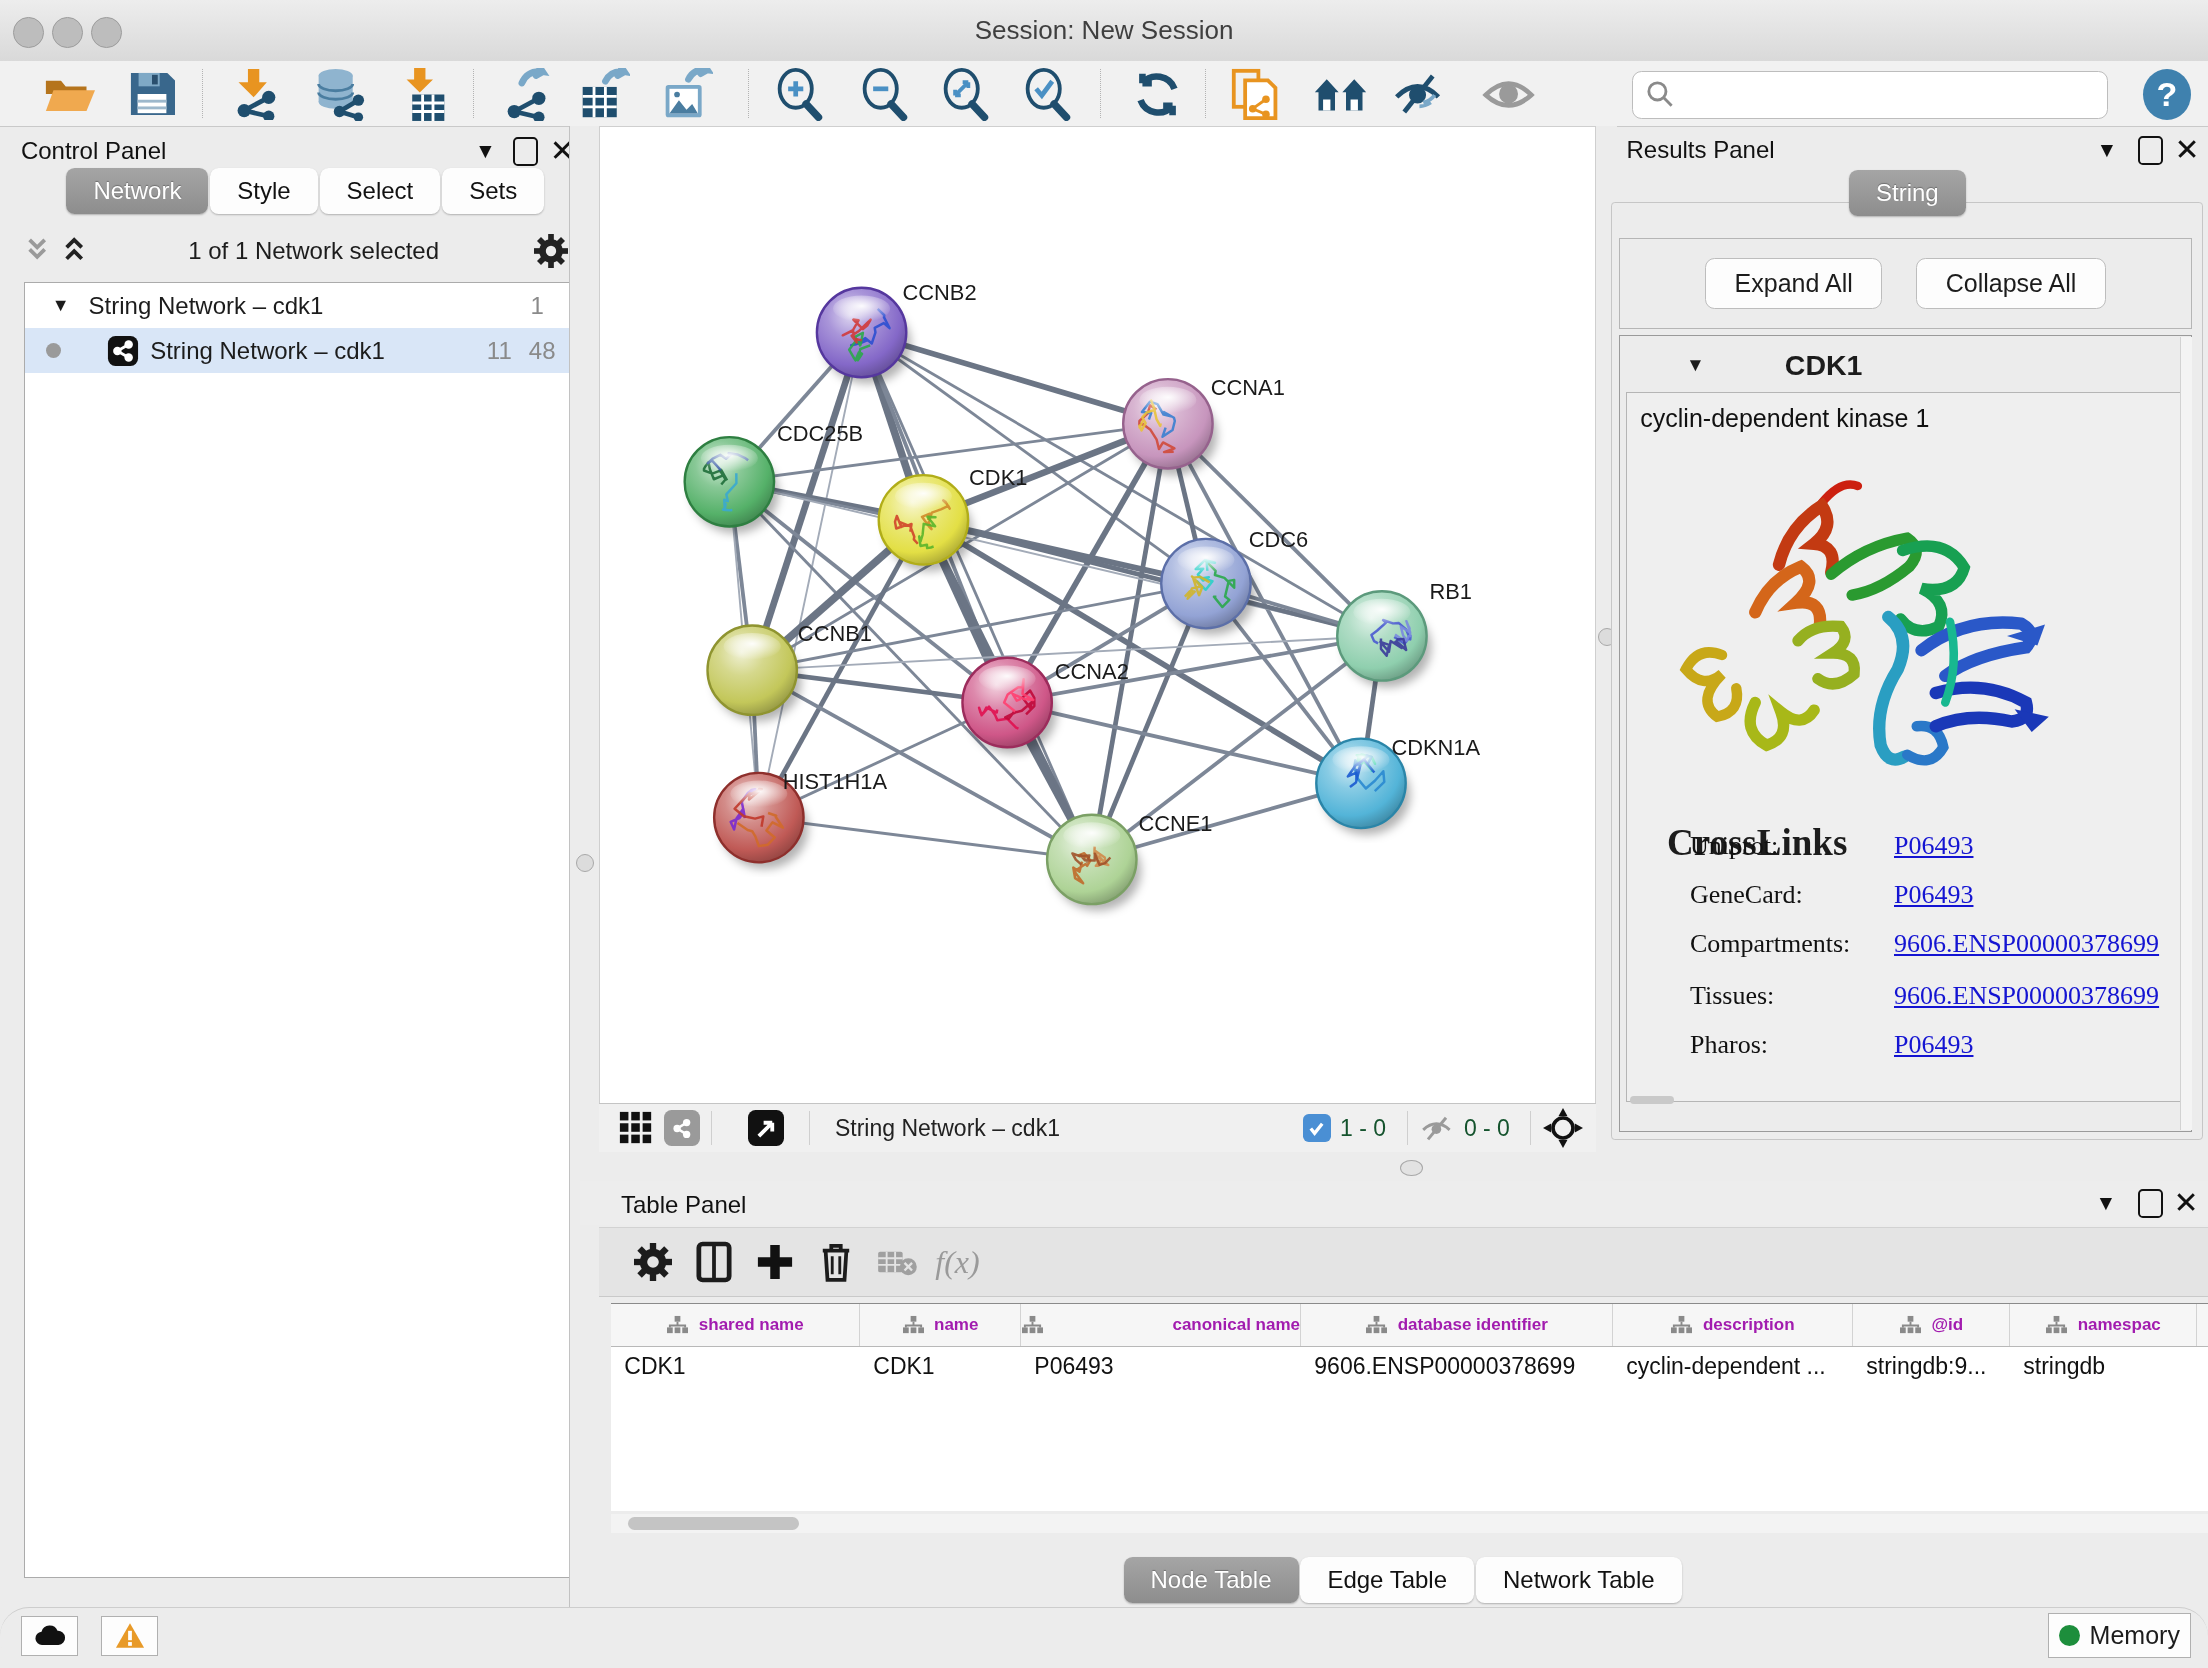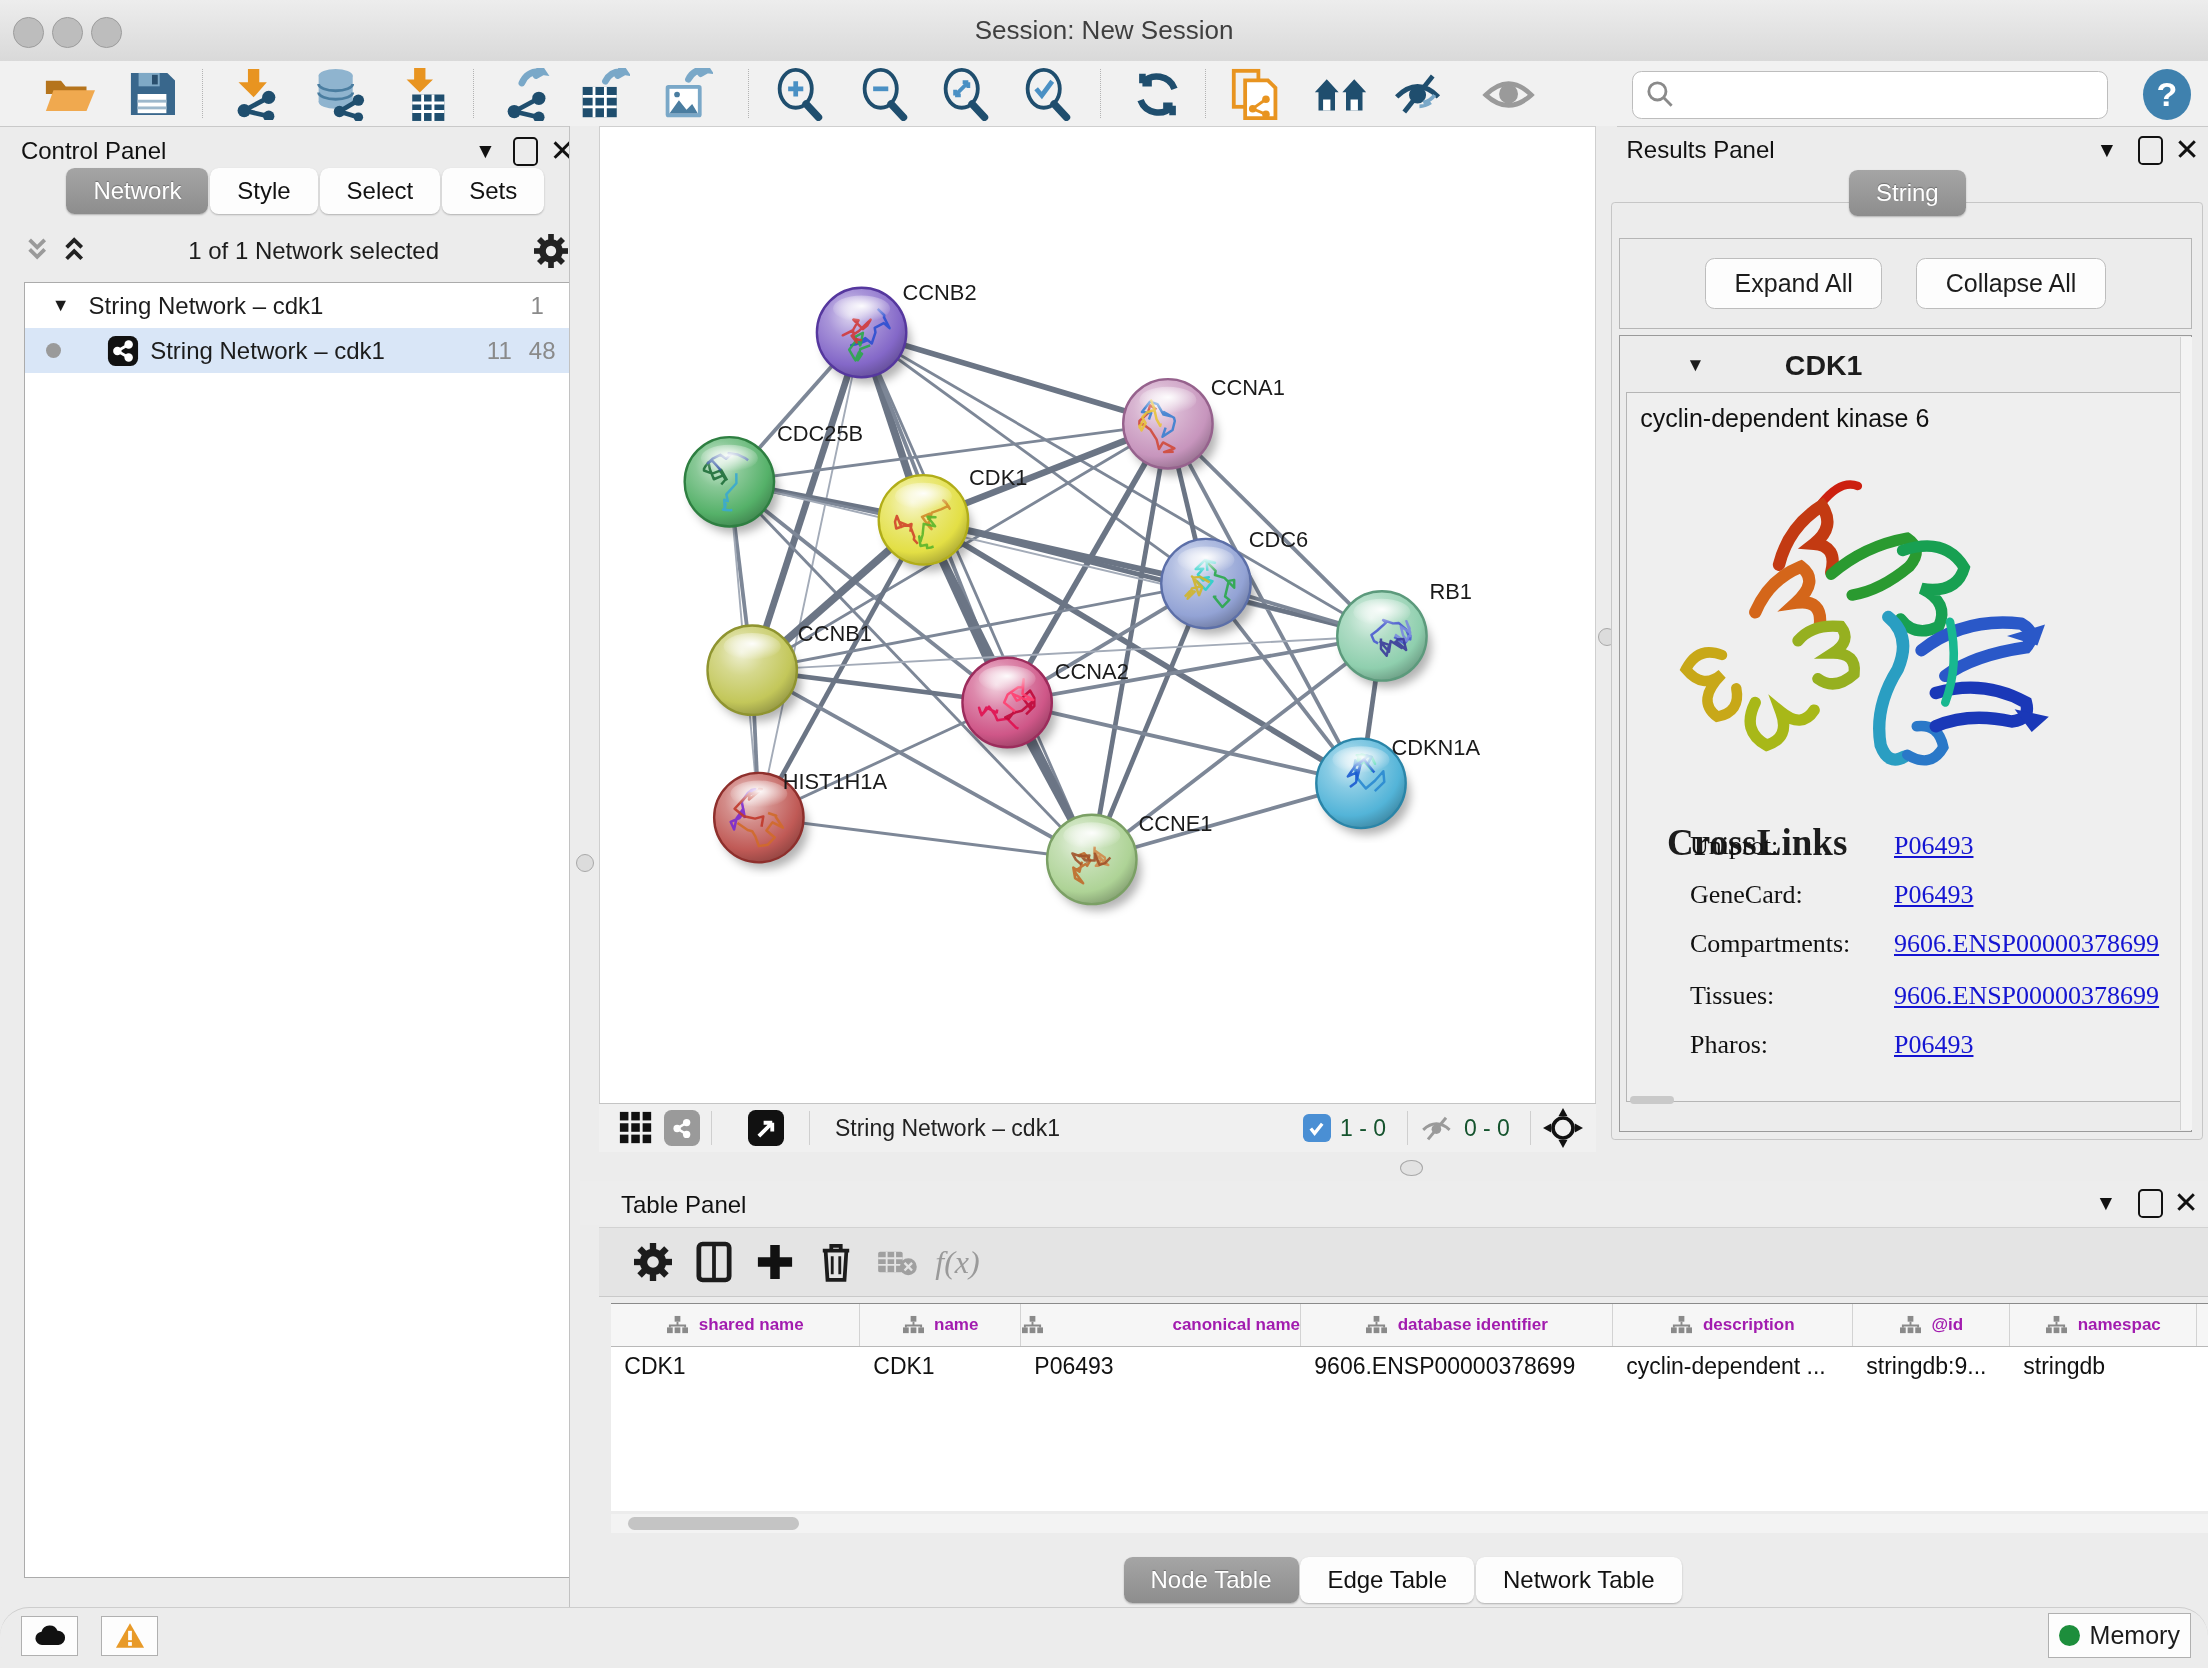--- a/index.html
+++ b/index.html
@@ -640,21 +640,21 @@
   <div class="abs rp-expbox">
     <span class="rp-btn">Expand All</span>
     <span class="rp-btn">Collapse All</span>
   </div>
   <div class="abs rp-cdkbox"></div>
   <div class="abs rp-genehdr">
     <span style="margin-left:67px;font-size:19px">▼</span>
     <span class="rp-gene" style="margin-left:80px">CDK1</span>
   </div>
   <div class="abs rp-inner">
-    <span class="abs rp-desc">cyclin-dependent kinase 6</span>
+    <span class="abs rp-desc">cyclin-dependent kinase 1</span>
     <svg class="abs" style="left:38px;top:67px" width="399" height="352" viewBox="0 0 420 370">
       <g fill="none" stroke-linecap="round">
         <path d="M165 45 q20 -25 38 -18" stroke="#cc2010" stroke-width="9"></path>
         <path d="M120 110 q10 -40 45 -62 q15 22 -8 40 q25 2 18 30" stroke="#c33a12" stroke-width="13"></path>
         <path d="M95 160 q15 -35 48 -48 q20 15 -5 38 q28 -4 25 24" stroke="#d4661a" stroke-width="13"></path>
         <path d="M60 205 q-25 -10 -38 15 q18 22 38 5 q-28 28 -5 45 q25 -5 20 -30" stroke="#c8a818" stroke-width="11"></path>
         <path d="M95 255 q-15 30 12 45 q25 -8 15 -35 q22 18 35 -2" stroke="#a8b818" stroke-width="12"></path>
         <path d="M140 190 q15 -18 45 -15 q12 15 -8 28 q25 0 22 22 q-20 18 -38 5" stroke="#96b020" stroke-width="12"></path>
         <path d="M175 120 q35 -30 80 -38 q18 12 2 30 q-30 25 -60 30" stroke="#2a9a30" stroke-width="12"></path>
         <path d="M250 95 q45 -15 65 18 q-8 28 -45 22 q30 15 18 40 q-25 12 -40 -8" stroke="#18a052" stroke-width="12"></path>

